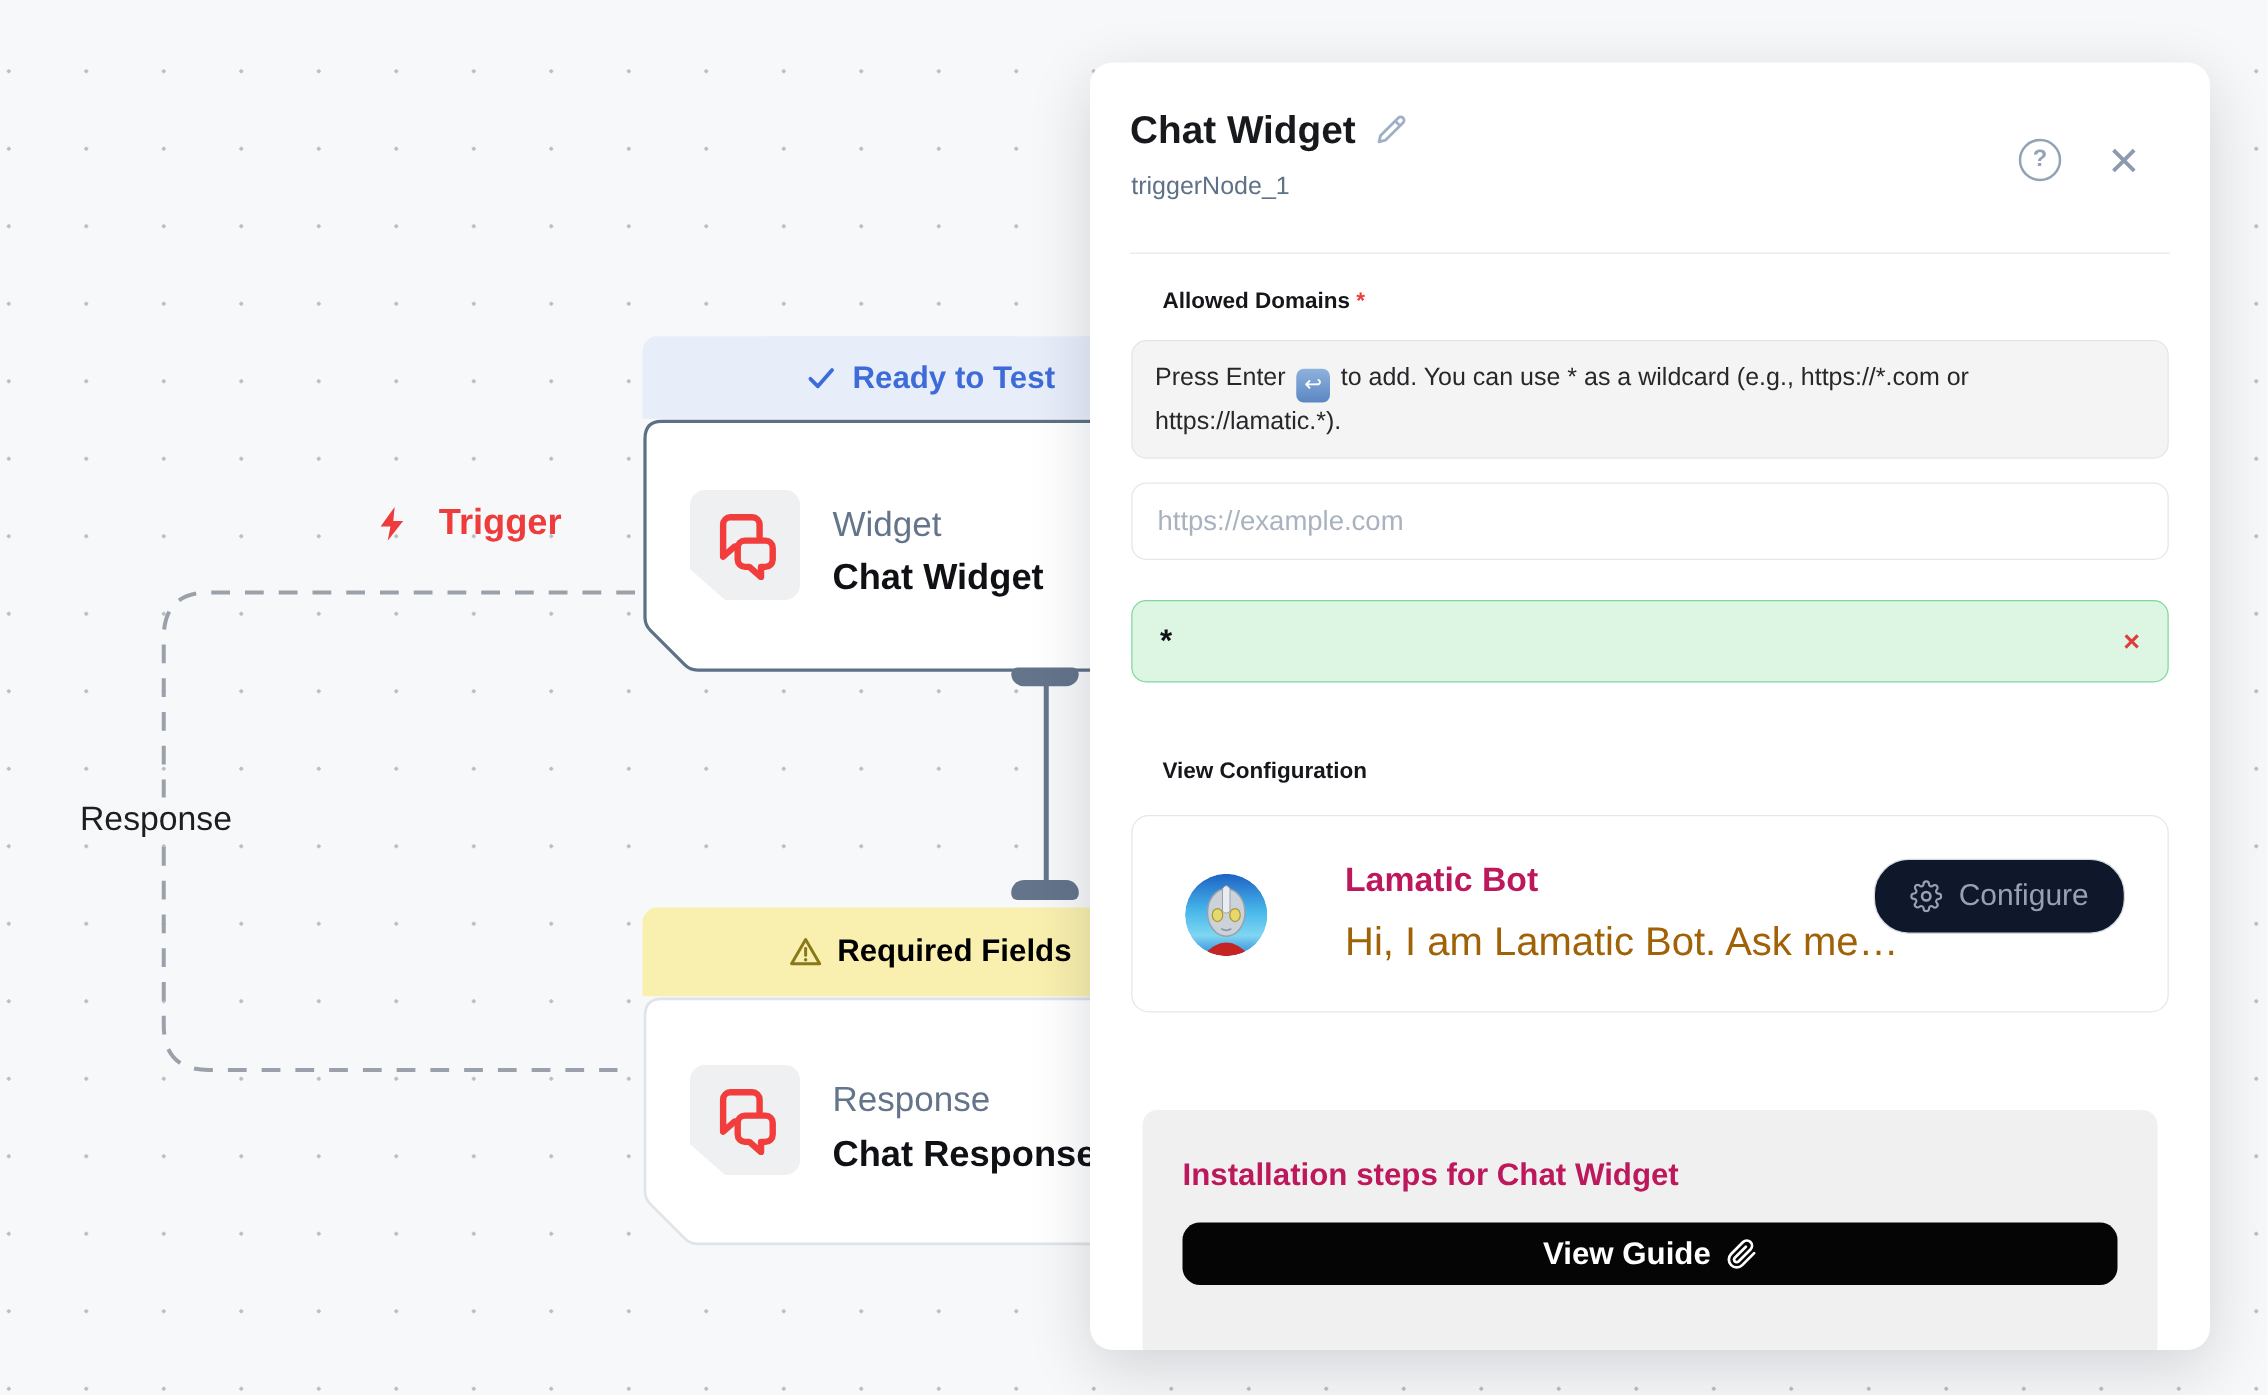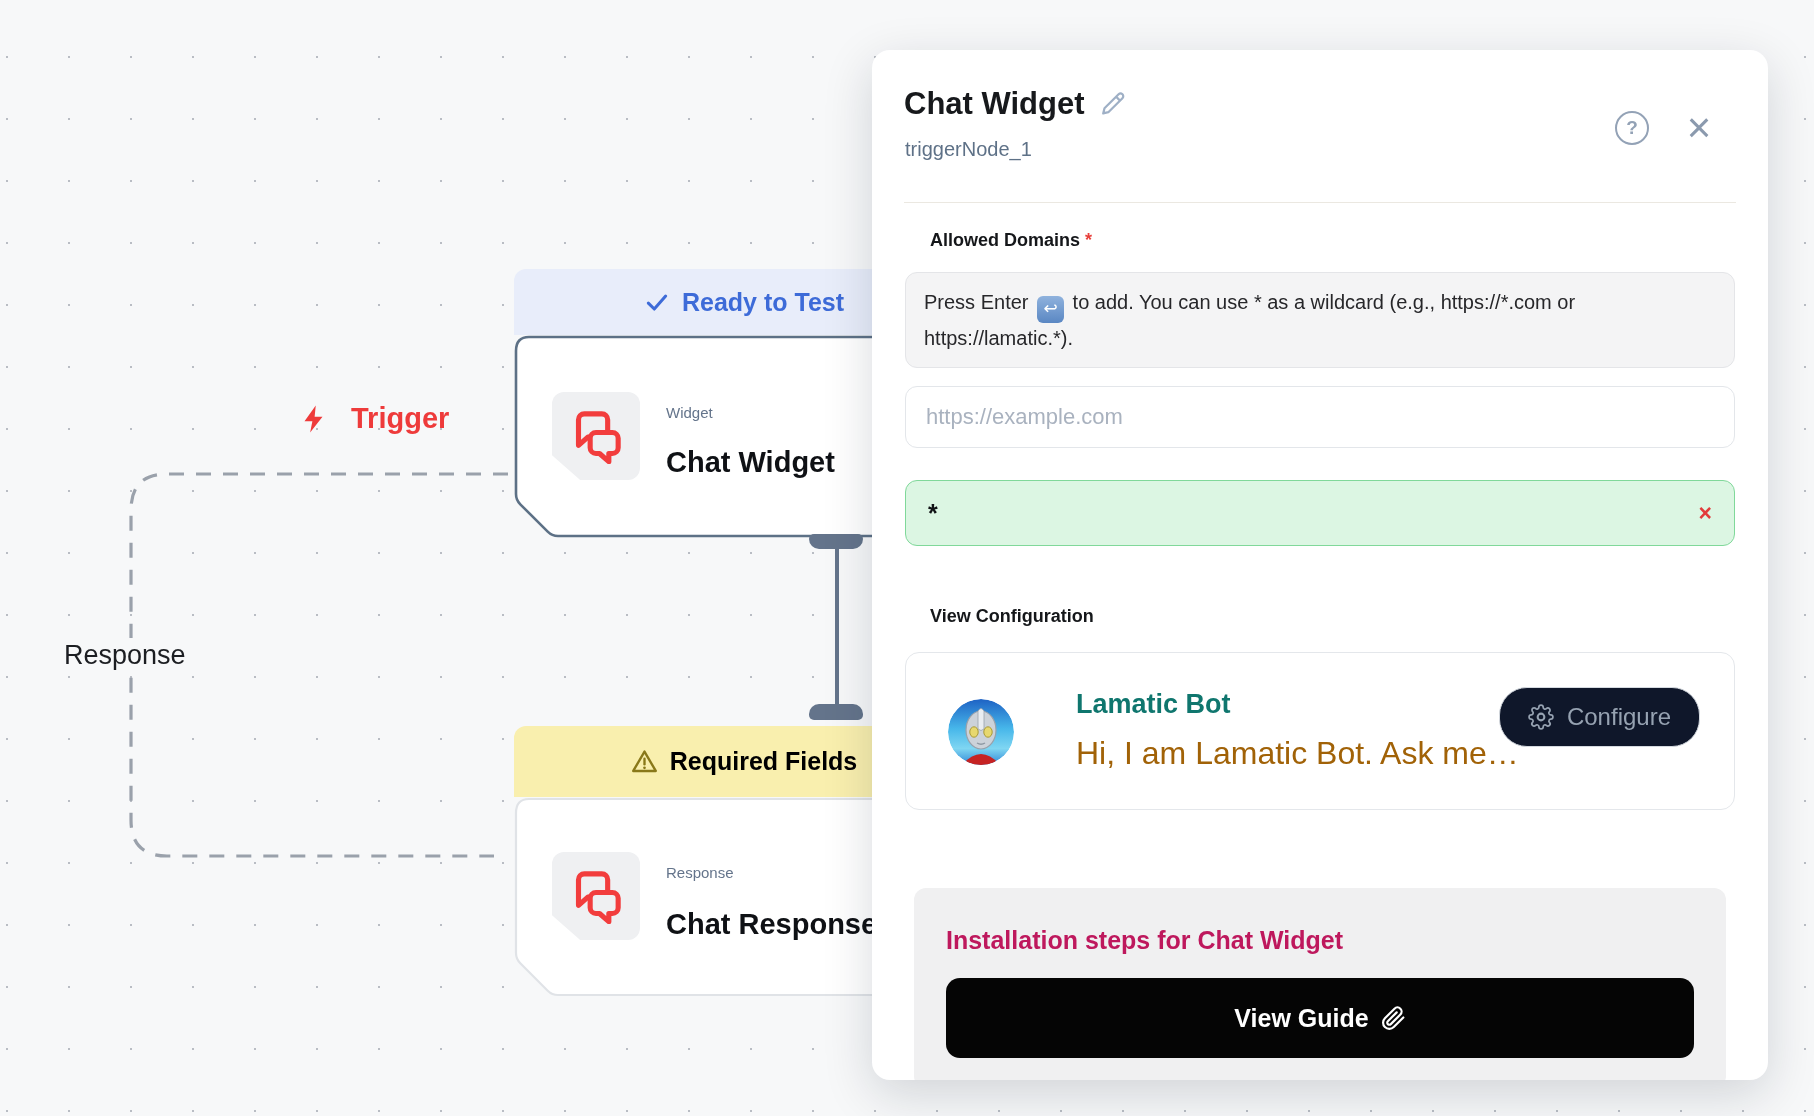--- a/index.html
+++ b/index.html
@@ -30,21 +30,21 @@
   }
   .badge-ready { left:514px; top:269px; height:66px; background:#e8edfa; color:#3d6bd8; }
   .badge-required { left:514px; top:726px; height:71px; background:#f9efae; color:#000000; }
 
   .node-shape { position:absolute; }
   .node-icon-box {
     position:absolute; width:88px; height:88px; background:#eff0f2; border-radius:12px;
     clip-path:polygon(0 0, 100% 0, 100% 100%, 32% 100%, 0 72%);
     display:flex; align-items:center; justify-content:center;
   }
-  .node-cat { position:absolute; font-size:15px; color:#64748b; white-space:nowrap; }
+  .node-cat { position:absolute; font-size:28px; color:#64748b; white-space:nowrap; }
   .node-title { position:absolute; font-size:29px; font-weight:bold; color:#0f1115; white-space:nowrap; }
 
   .conn-line { position:absolute; left:835px; top:540px; width:4px; height:168px; background:#64748b; }
   .port { position:absolute; left:809px; width:54px; background:#64748b; }
   .port-top { top:534px; height:15px; border-radius:5px 5px 10px 10px; }
   .port-bottom { top:704px; height:16px; border-radius:10px 10px 5px 5px; }
 
   
   .panel {
     position:absolute; left:872px; top:50px; width:896px; height:1030px;
@@ -91,35 +91,35 @@
   }
   .chip-value { font-size:25px; font-weight:bold; color:#101215; }
   .chip-remove { font-size:23px; font-weight:bold; color:#e23b3b; cursor:pointer; }
 
   .bot-card {
     position:absolute; left:33px; top:602px; width:830px; height:158px;
     border:1.5px solid #e4e7eb; border-radius:14px; background:#fff;
   }
   .bot-avatar { position:absolute; left:42px; top:46px; width:66px; height:66px; border-radius:50%;
     overflow:hidden; }
-  .bot-name { position:absolute; left:170px; top:36px; font-size:27px; font-weight:bold; color:#0f766e; }
+  .bot-name { position:absolute; left:170px; top:36px; font-size:27px; font-weight:bold; color:#be185d; }
   .bot-tagline { position:absolute; left:170px; top:82px; font-size:32px; color:#a16207; }
   .configure-btn {
     position:absolute; right:34px; top:34px; height:60px; padding:0 28px; display:flex;
     align-items:center; gap:13px; border:1.5px solid #d5dae0; border-radius:28px; background:#0f172a;
     font-size:24px; color:#96a2b1; cursor:pointer;
   }
 
   .install-section {
     position:absolute; left:42px; top:838px; width:812px; height:200px;
     background:#f0f0f1; border-radius:12px;
   }
   .install-heading { position:absolute; left:32px; top:38px; font-size:25px; font-weight:bold; color:#be185d; }
   .guide-btn {
-    position:absolute; left:32px; right:32px; top:90px; height:80px; background:#050505;
+    position:absolute; left:32px; right:32px; top:90px; height:50px; background:#050505;
     border-radius:14px; display:flex; align-items:center; justify-content:center; gap:12px;
     color:#ffffff; font-size:25px; font-weight:bold; cursor:pointer;
   }
 </style>
 </head>
 <body>
 
 <div id="app">
 
   <div class="canvas">

